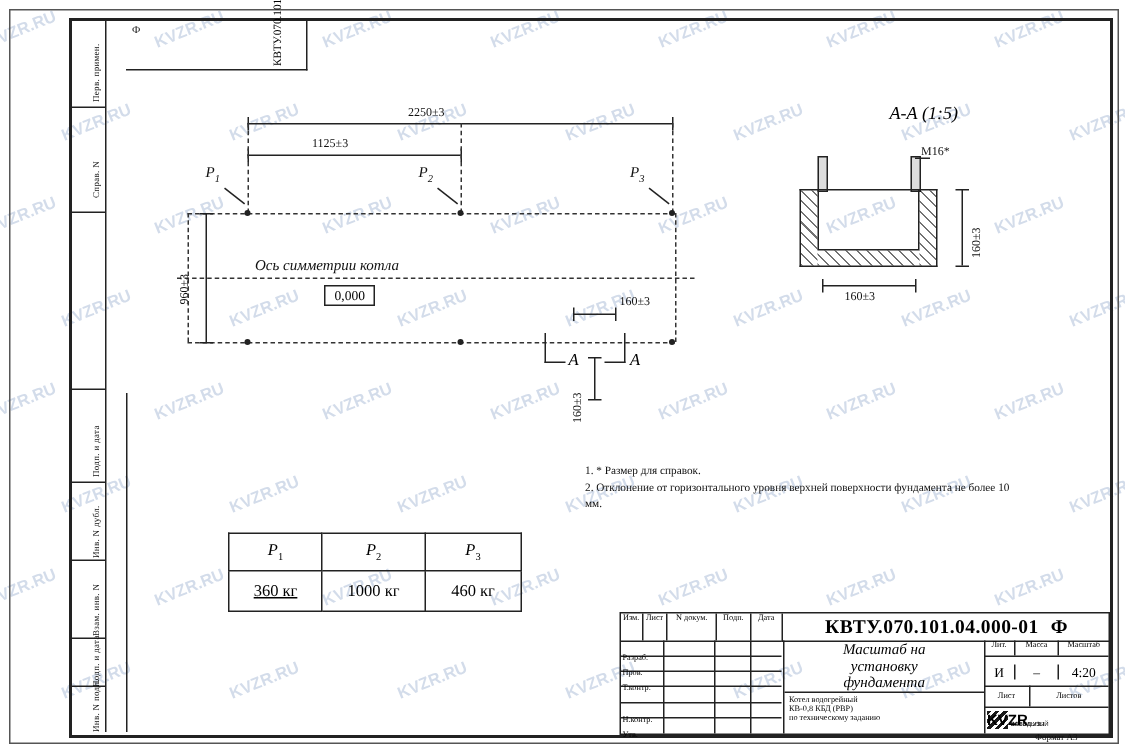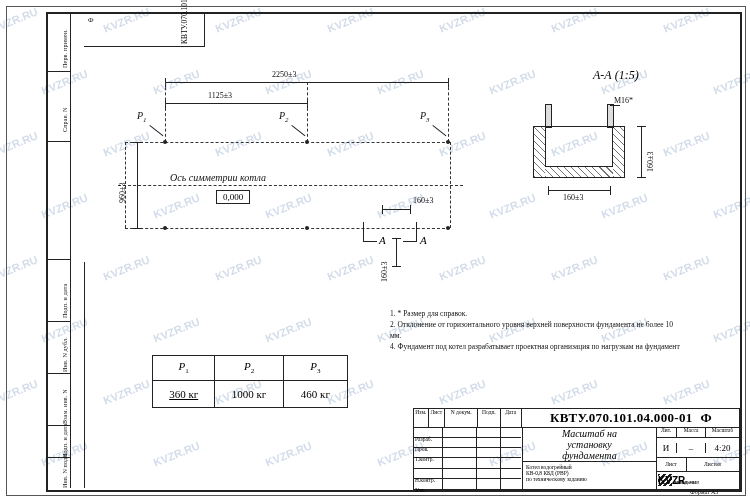--- a/index.html
+++ b/index.html
@@ -226,21 +226,20 @@
   <div class="dim" style="left:563px;top:193px;">160±3</div>
 
   <div class="solid" style="left:641px;top:126px;width:1px;height:51px;"></div>
   <div class="solid" style="left:637px;top:126px;width:9px;height:1px;"></div>
   <div class="solid" style="left:637px;top:177px;width:9px;height:1px;"></div>
   <div class="dim" style="left:646px;top:172px;transform:rotate(-90deg);transform-origin:0 0;">160±3</div>
 
   <div class="notes" style="left:390px;top:308px;">
     <div>1. * Размер для справок.</div>
     <div>2. Отклонение от горизонтального уровня верхней поверхности фундамента не более 10 мм.</div>
-    <div>4. Фундамент под котел разрабатывает проектная организация по нагрузкам на фундамент</div>
   </div>
 
   <table class="ptable" style="left:152px;top:355px;width:196px;">
     <tbody>
         <tr>
       <td style="width:64px;height:24px;">
         <span class="ital">Р</span><span class="sub">1</span>
       </td>
       <td style="width:70px;">
         <span class="ital">Р</span><span class="sub">2</span>

